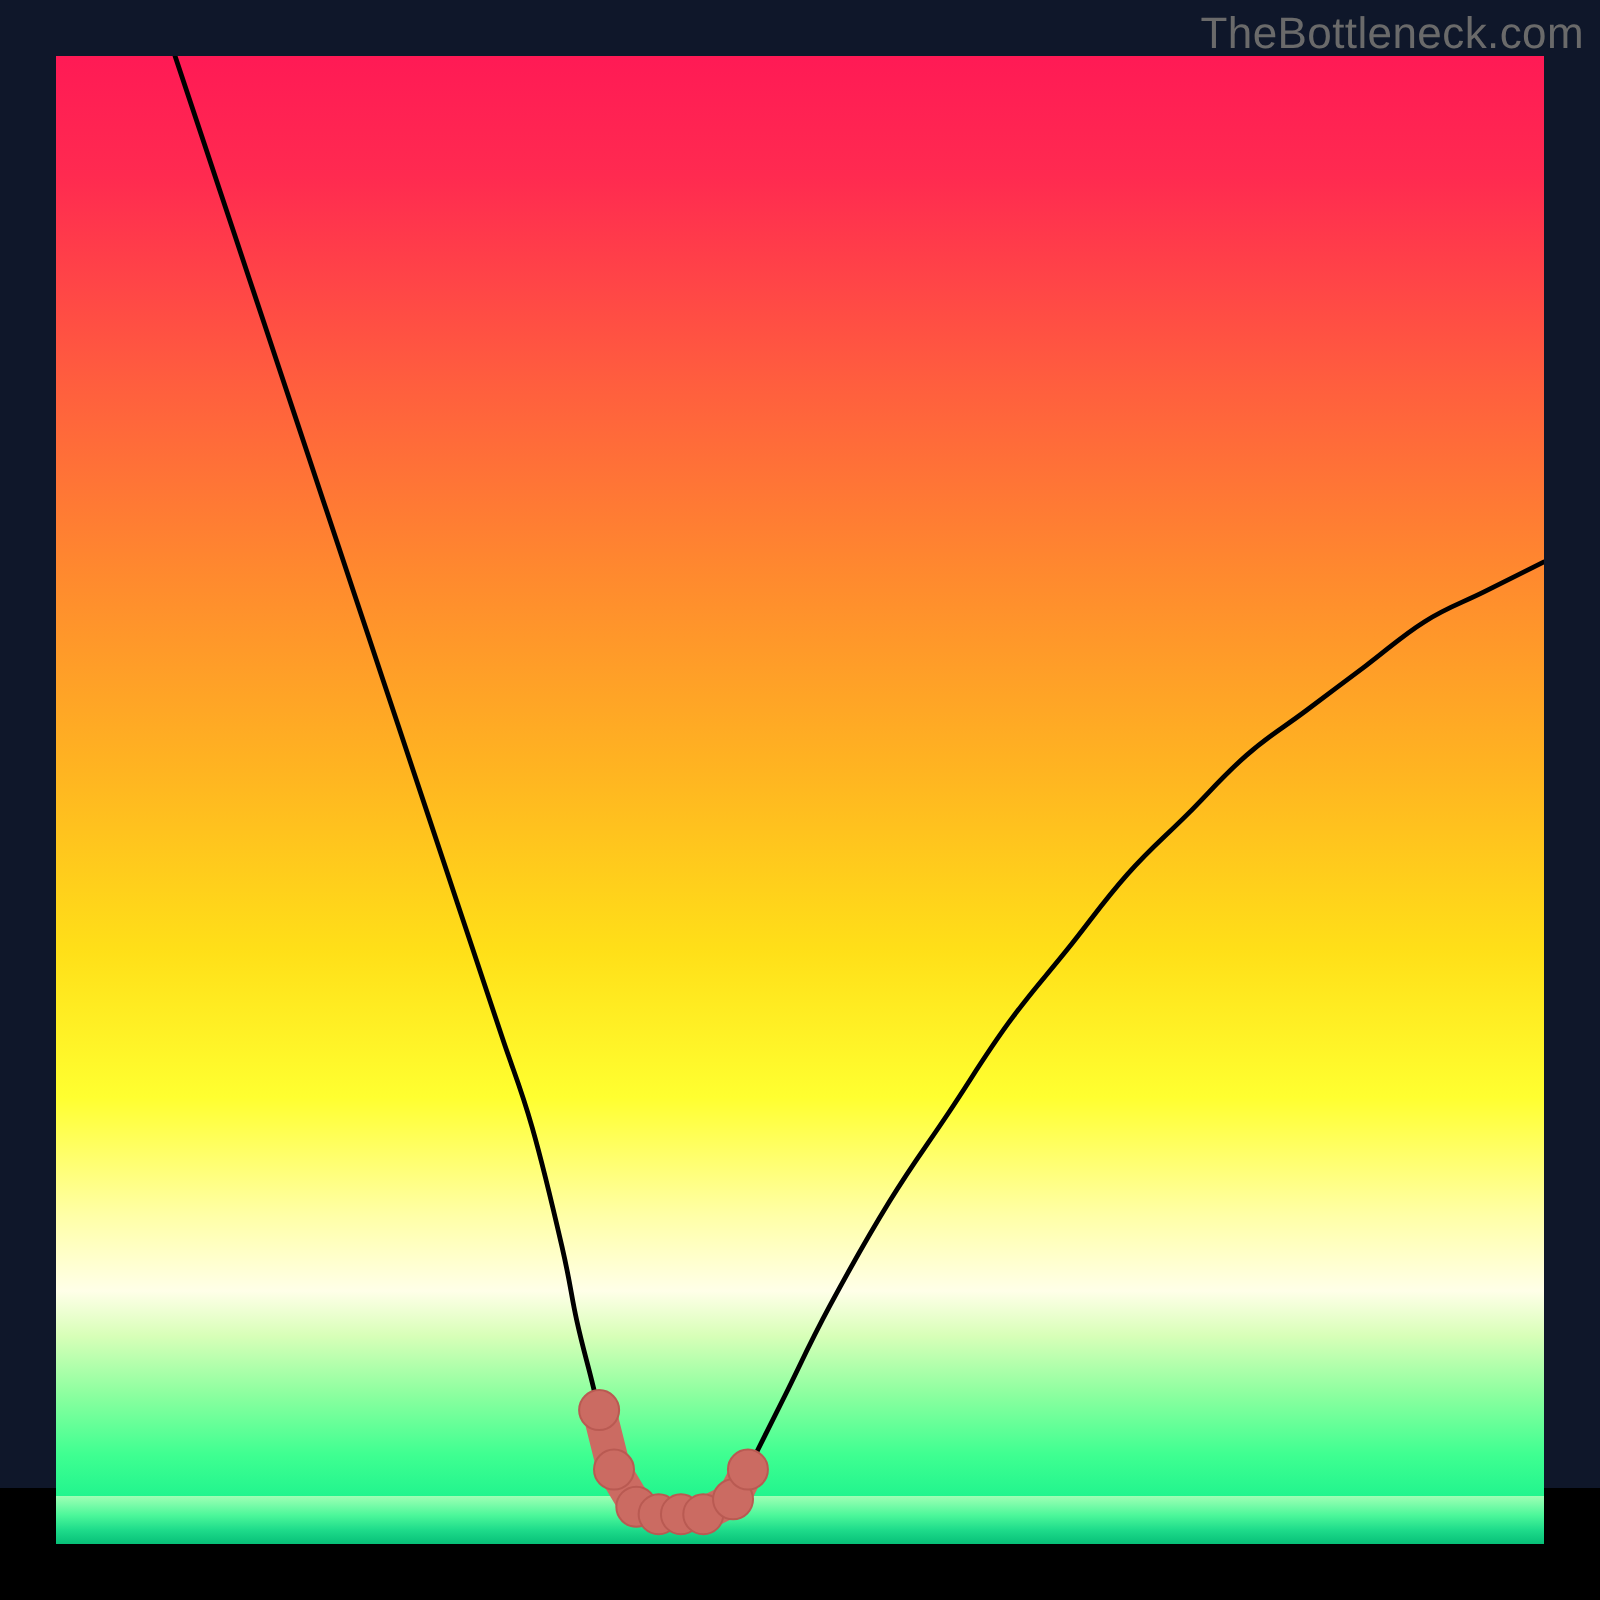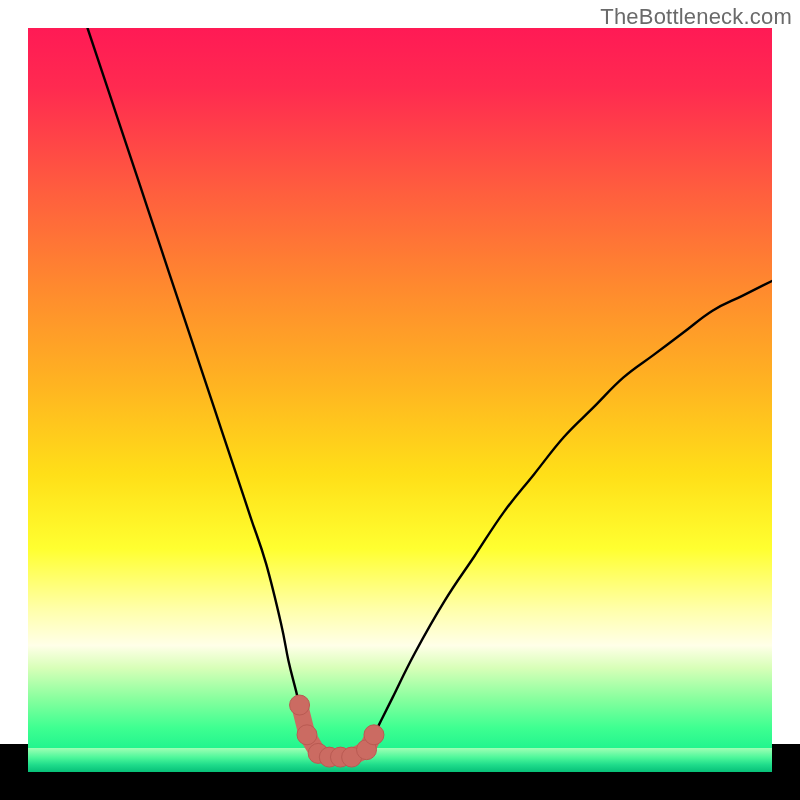--- a/index.html
+++ b/index.html
@@ -9,21 +9,21 @@
     height: 800px;
     background: #000;
     overflow: hidden;
   }
   .frame {
     position: absolute;
     left: 0;
     top: 0;
     width: 800px;
     height: 744px;
-    background: #ffffff;
+    background: #0f172a;
   }
   .plot {
     position: absolute;
     left: 28px;
     top: 28px;
     width: 744px;
     height: 744px;
     overflow: hidden;
   }
   .gradient {

